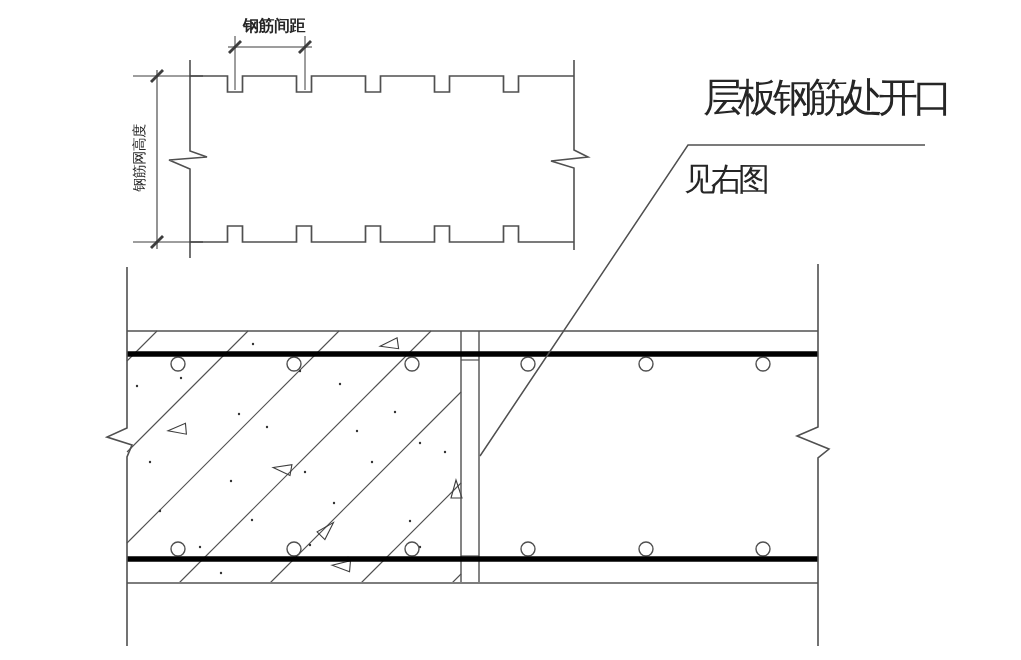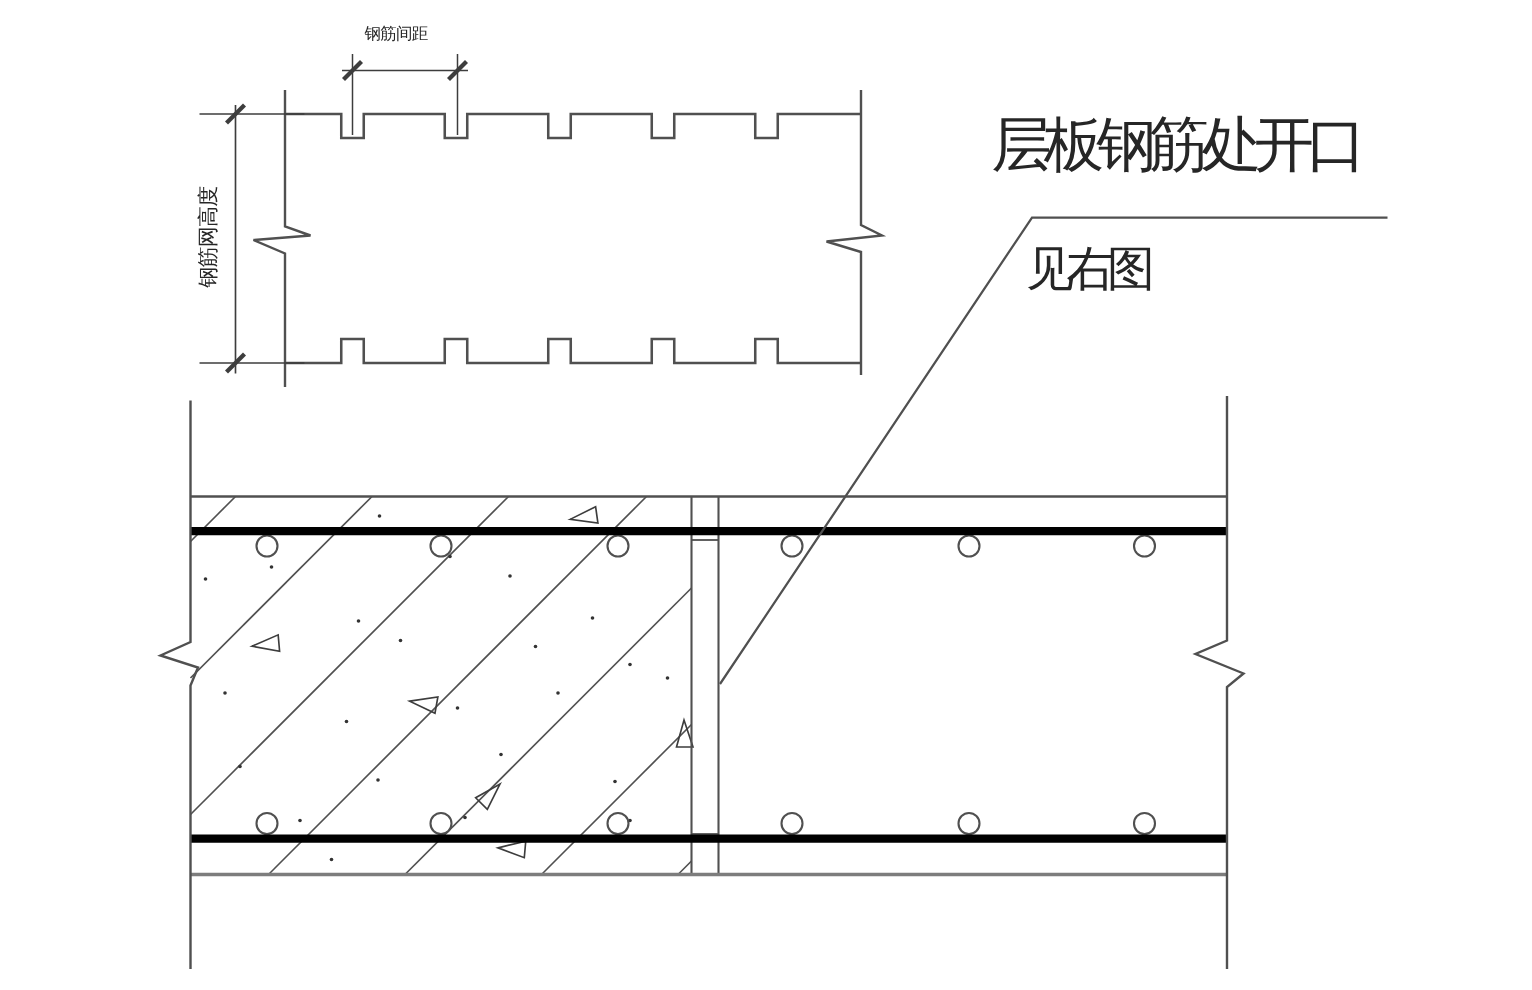--- a/index.html
+++ b/index.html
@@ -13,30 +13,30 @@
   .stage svg{position:absolute;left:0;top:0;}
   .lbl{
     position:absolute;
     color:#262626;
     white-space:nowrap;
     line-height:1.05;
     font-weight:400;
   }
   .lbl-spacing{
     left:243px;top:18px;
-    font-size:11px;letter-spacing:-0.5px;
+    font-size:16px;letter-spacing:-0.5px;font-weight:bold;
   }
   .lbl-height{
     left:139px;top:158px;
     font-size:14px;letter-spacing:-0.5px;
     transform:translate(-50%,-50%) rotate(-90deg);
     transform-origin:center;
   }
   .callout1{
-    left:661px;top:76px;
+    left:703px;top:76px;
     font-size:40px;letter-spacing:-5px;
   }
   .callout2{
     left:684px;top:163px;
     font-size:32px;letter-spacing:-5px;
   }
 </style>
 </head>
 <body>
 

